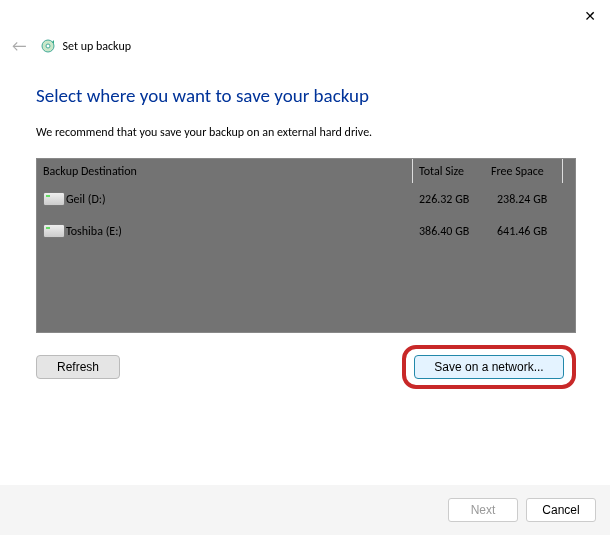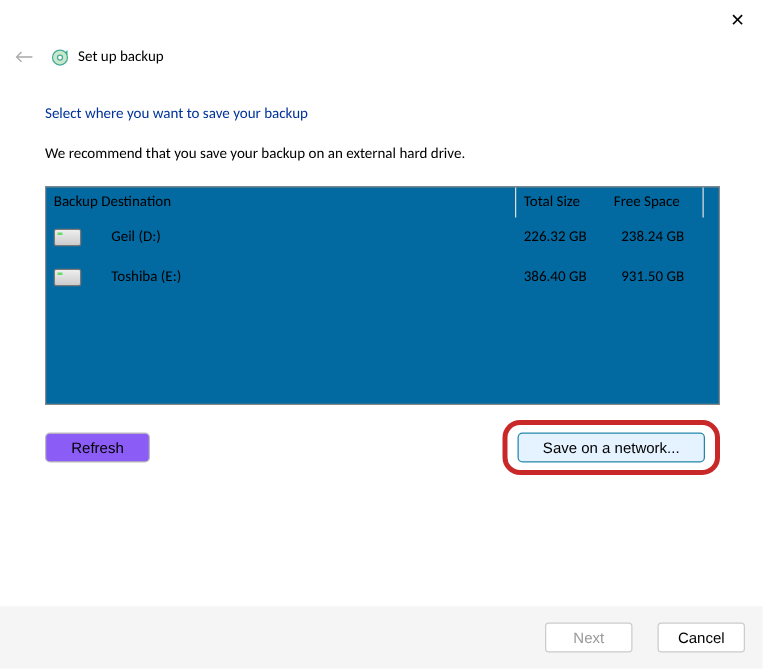--- a/index.html
+++ b/index.html
@@ -47,39 +47,39 @@
     color: #000;
   }
   .main {
     position: absolute;
     top: 84px;
     left: 36px;
     right: 34px;
   }
   .page-title {
     color: #003399;
-    font-size: 12px;
+    font-size: 19px;
     font-weight: 400;
     margin-bottom: 18px;
   }
   .rec-text {
     font-size: 12px;
     color: #000;
     margin-bottom: 19px;
   }
   .save-label {
     font-size: 12px;
     color: #000;
     margin-bottom: 4px;
   }
   .drive-table {
     border: 1px solid #888;
     width: 100%;
     height: 175px;
-    background: #0369a1;
+    background: #737373;
   }
   .thead {
     display: flex;
     align-items: center;
     height: 24px;
     font-size: 12px;
   }
   .th {
     padding: 0 6px;
     border-right: 1px solid #ddd;
@@ -91,21 +91,21 @@
   .th.free { width: 78px; }
   .th.total { width: 72px; border-right:none; }
   .th.pad  { width: 10px; border-right:none; }
   .trow {
     display: flex;
     align-items: center;
     height: 32px;
     font-size: 12px;
   }
   .td { padding: 0 6px; }
-  .td.dest { flex: 1 1 auto; display:flex; align-items:center; gap:24px; }
+  .td.dest { flex: 1 1 auto; display:flex; align-items:center; gap:1px; }
   .td.free { width: 78px; }
   .td.total{ width: 72px; }
   .td.pad  { width: 10px; }
   .drive-icon {
     width: 22px;
     height: 14px;
     background: linear-gradient(#eee,#ccc);
     border: 1px solid #777;
     border-radius: 2px;
     position: relative;
@@ -123,21 +123,21 @@
     margin-top: 12px;
     justify-content: space-between;
     align-items:center;
   }
   .btn {
     min-width: 84px;
     height: 24px;
     font-size: 12px;
     border: 1px solid #bbb;
     border-radius: 4px;
-    background:#8b5cf6;
+    background:#e5e5e5;
     cursor:pointer;
     padding:0 12px;
   }
   .btn.network{
     min-width: 150px;
     border:1px solid #28a;
     background:#e4f3ff;
   }
   .highlight-ring{
     border:4px solid #c82828;
@@ -147,21 +147,21 @@
     justify-content:flex-end;
   }
   .footer {
     position:absolute;
     left:0; right:0; bottom:0;
     height:50px;
     background:#f5f5f5;
     display:flex;
     justify-content:flex-end;
     align-items:center;
-    gap:20px;
+    gap:8px;
     padding-right:14px;
   }
   .fbtn{
     min-width:70px;
     height:24px;
     font-size:12px;
     border:1px solid #ccc;
     border-radius:3px;
     background:#fff;
     cursor:pointer;
@@ -211,21 +211,21 @@
       <div class="td total">238.24 GB</div>
       <div class="td pad"></div>
     </div>
 
     <div class="trow">
       <div class="td dest">
         <span class="drive-icon"></span>
         <span>Toshiba (E:)</span>
       </div>
       <div class="td free">386.40 GB</div>
-      <div class="td total">931.50 GB</div>
+      <div class="td total">641.46 GB</div>
       <div class="td pad"></div>
     </div>
   </div>
 
   <div class="btn-row">
     <button class="btn">Refresh</button>
     <span class="highlight-ring">
       <button class="btn network">Save on a network...</button>
     </span>
   </div>

